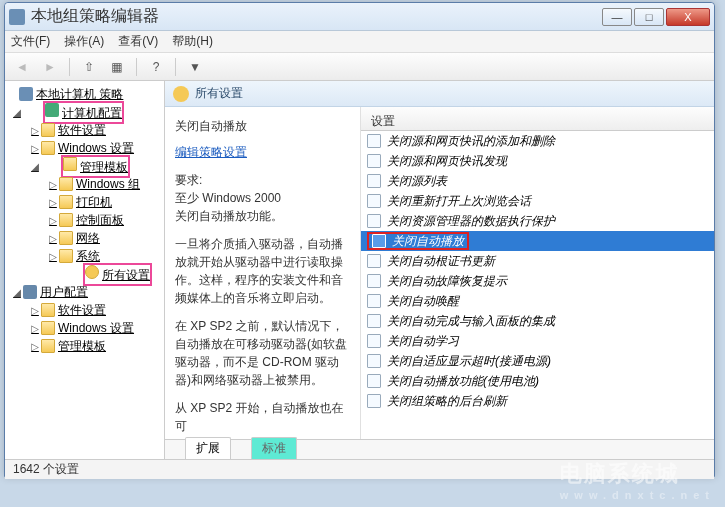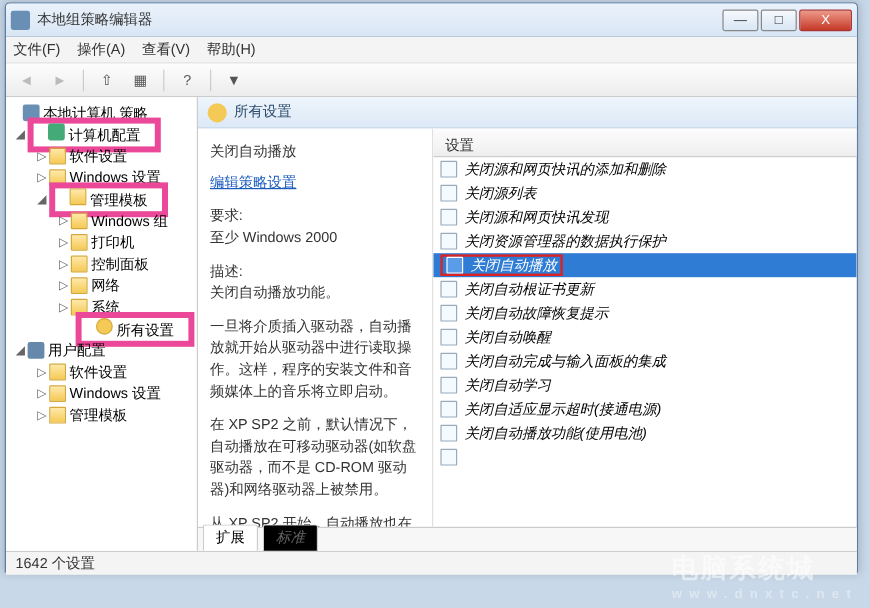--- a/index.html
+++ b/index.html
@@ -2,46 +2,46 @@
 <html><head>
 <meta charset="utf-8">
 <style>
 * { margin: 0; padding: 0; box-sizing: border-box; font-family: "Microsoft YaHei", "SimSun", sans-serif; }
 body { background: #c8d8e8; width: 725px; height: 507px; overflow: hidden; position: relative; }
 
 .window { position: absolute; top: 2px; left: 4px; width: 711px; height: 475px; background: #fff; border: 1px solid #5a7ca8; border-radius: 4px 4px 0 0; box-shadow: 0 0 8px rgba(0,0,0,0.2); }
 
 .titlebar { height: 28px; background: linear-gradient(#eaf2fb, #d8e6f5); border-bottom: 1px solid #b8c8d8; display: flex; align-items: center; padding: 0 4px; border-radius: 4px 4px 0 0; }
 .titlebar .icon { width: 16px; height: 16px; margin-right: 6px; display:inline-block; background:#6a8fb5; border-radius:2px; }
-.titlebar .title { flex: 1; font-size: 12px; color: #333; }
+.titlebar .title { flex: 1; font-size: 16px; color: #333; }
 .win-controls { display: flex; gap: 2px; }
 .win-btn { width: 30px; height: 18px; border: 1px solid #888; border-radius: 2px; font-size: 11px; display: flex; align-items: center; justify-content: center; cursor: pointer; }
 .win-min, .win-max { background: linear-gradient(#f5f9fd,#d8e6f5); color:#333; }
 .win-close { background: linear-gradient(#e98, #c53929); color: #fff; border-color: #a33; width: 44px; }
 
 .menubar { height: 22px; background: #f4f4f4; border-bottom: 1px solid #ddd; display: flex; align-items: center; padding: 0 6px; font-size: 12px; gap: 14px; color: #333; }
 .menubar span { cursor: default; }
 
 .toolbar { height: 28px; background: linear-gradient(#fdfdfd,#ececec); border-bottom: 1px solid #ccc; display: flex; align-items: center; padding: 0 6px; gap: 6px; }
 .tbtn { width: 22px; height: 20px; display:flex; align-items:center; justify-content:center; color:#555; font-size:12px; cursor:pointer; }
 .tbtn.disabled { color: #bbb; }
 .tsep { width:1px; height:18px; background:#ccc; margin:0 2px; }
 
 .body { display: flex; height: 378px; }
 
-.tree { width: 160px; border-right: 1px solid #ccc; overflow: auto; font-size: 12px; padding: 4px 2px; background:#fff; }
+.tree { width: 160px; border-right: 1px solid #ccc; overflow: auto; font-size: 12px; padding: 4px 2px; background:#fff;text-decoration:underline; }
 .tnode { display: flex; align-items: center; height: 18px; white-space: nowrap; cursor: default; }
 .tw { width: 12px; text-align: center; color: #666; font-size: 10px; }
 .ticon { width: 14px; height: 14px; margin-right: 3px; display:inline-block; }
 .ticon.folder { background: linear-gradient(#ffe9a8,#f5c956); border:1px solid #d4a93a; border-radius:1px; }
 .ticon.root { background:#6a8fb5; border-radius:2px; }
 .ticon.comp { background:#4a7; border-radius:2px; }
 .ticon.user { background:#68a; border-radius:2px; }
 .ticon.gear { background:#f5c956; border:1px solid #d4a93a; border-radius:7px; }
-.red-box { border: 5px solid #ec4899; padding: 0 12px; }
+.red-box { border: 2px solid #ec4899; padding: 0 0; margin-left: 20px; }
 
 .content { flex: 1; display: flex; flex-direction: column; }
 
 .header-band { height: 26px; background: linear-gradient(#eef5fc,#dce9f6); border-bottom: 1px solid #c2d4e6; display: flex; align-items: center; padding: 0 8px; font-size: 12px; color: #2a4a6a; gap: 6px; }
 .header-band .hicon { width:16px; height:16px; background:#f5c956; border-radius:8px; display:inline-block; }
 
 .split { flex: 1; display: flex; overflow: hidden; }
 
 .detail { width: 196px; padding: 10px 10px; font-size: 12px; color: #333; overflow: auto; border-right:1px solid #e0e0e0; line-height:1.5; }
 .detail .dtitle { font-weight: normal; margin-bottom: 8px; }
@@ -51,23 +51,23 @@
 .listpane { flex: 1; display: flex; flex-direction: column; overflow: hidden; }
 .list-header { height: 24px; background: linear-gradient(#fdfdfd,#eee); border-bottom: 1px solid #ccc; display: flex; align-items: flex-end; padding: 0 10px; font-size: 12px; color: #333; }
 .list-body { flex: 1; overflow-y: scroll; font-size: 12px; font-style: italic; }
 .lrow { display: flex; align-items: center; height: 20px; padding: 0 6px; cursor: default; }
 .lrow .licon { width:14px; height:14px; margin-right:6px; border:1px solid #9ab; background:#f5faff; border-radius:1px; display:inline-block; }
 .lrow.selected { background: #2f7cd4; color: #fff; }
 .lrow.selected .licon { border-color:#fff; background:#5a9ce8; }
 .lrow .red-box2 { border: 2px solid #d22; display: inline-flex; align-items:center; padding: 0 3px; height:18px; }
 
 .tabs { height: 20px; border-top: 1px solid #ccc; display: flex; align-items: flex-end; font-size: 12px; background:#f7f7f7; }
-.tab { padding: 2px 10px; border: 1px solid #ccc; border-bottom: none; margin-left: 4px; background:#fff; cursor:pointer; border-radius: 2px 2px 0 0; }
+.tab { padding: 2px 10px; border: 1px solid #ccc; border-bottom: none; margin-left: 20px; background:#fff; cursor:pointer; border-radius: 2px 2px 0 0; }
 .tab.active { background: #fff; }
-.tab.inactive { background: #000000; color:#666;font-style:italic; }
+.tab.inactive { background: #5eead4; color:#666; }
 
 .statusbar { height: 20px; border-top: 1px solid #ccc; background: #f4f4f4; font-size: 12px; color: #333; display: flex; align-items: center; padding: 0 8px; }
 
 .watermark { position: absolute; right: 10px; bottom: 6px; font-size: 22px; color: rgba(255,255,255,0.55); font-weight: bold; letter-spacing: 2px; pointer-events:none; }
 .watermark small { display:block; font-size:11px; letter-spacing:6px; color:rgba(255,255,255,0.4); }
 
 ::-webkit-scrollbar { width: 16px; }
 ::-webkit-scrollbar-track { background: #eee; }
 ::-webkit-scrollbar-thumb { background: #c8d4e0; border:1px solid #aac; }
 </style>
@@ -185,43 +185,46 @@
         <span class="hicon"></span>
         <span>所有设置</span>
       </div>
 
       <div class="split">
         <div class="detail">
           <div class="dtitle">关闭自动播放</div>
           <a>编辑策略设置</a>
           <div class="lbl">要求:</div>
           <div>至少 Windows 2000</div>
-          <div class="lbl">描述:</div>
           <div>关闭自动播放功能。</div>
           <div style="margin-top:10px">一旦将介质插入驱动器，自动播放就开始从驱动器中进行读取操作。这样，程序的安装文件和音频媒体上的音乐将立即启动。</div>
           <div style="margin-top:10px">在 XP SP2 之前，默认情况下，自动播放在可移动驱动器(如软盘驱动器，而不是 CD-ROM 驱动器)和网络驱动器上被禁用。</div>
           <div style="margin-top:10px">从 XP SP2 开始，自动播放也在可</div>
         </div>
 
         <div class="listpane">
           <div class="list-header">
               <span>设置</span>
             </div>
           <div class="list-body" id="listbody">
               <div class="lrow">
                 <span class="licon"></span>
                 <span>关闭源和网页快讯的添加和删除</span>
               </div>
               <div class="lrow">
                 <span class="licon"></span>
+                <span>关闭源和网页快讯发现</span>
+              </div>
+              <div class="lrow">
+                <span class="licon"></span>
                 <span>关闭源列表</span>
               </div>
               <div class="lrow">
                 <span class="licon"></span>
-                <span>关闭源和网页快讯发现</span>
+                <span>关闭重新打开上次浏览会话</span>
               </div>
               <div class="lrow">
                 <span class="licon"></span>
                 <span>关闭资源管理器的数据执行保护</span>
               </div>
               <div class="lrow selected">
                 <span class="red-box2">
                   <span class="licon"></span>
                   <span>关闭自动播放</span>
                 </span>
@@ -249,20 +252,21 @@
               <div class="lrow">
                 <span class="licon"></span>
                 <span>关闭自适应显示超时(接通电源)</span>
               </div>
               <div class="lrow">
                 <span class="licon"></span>
                 <span>关闭自动播放功能(使用电池)</span>
               </div>
               <div class="lrow">
                 <span class="licon"></span>
+                <span>关闭组策略的后台刷新</span>
               </div>
             </div>
         </div>
       </div>
 
       <div class="tabs">
         <div class="tab active">扩展</div>
         <div class="tab inactive">标准</div>
       </div>
     </div>

